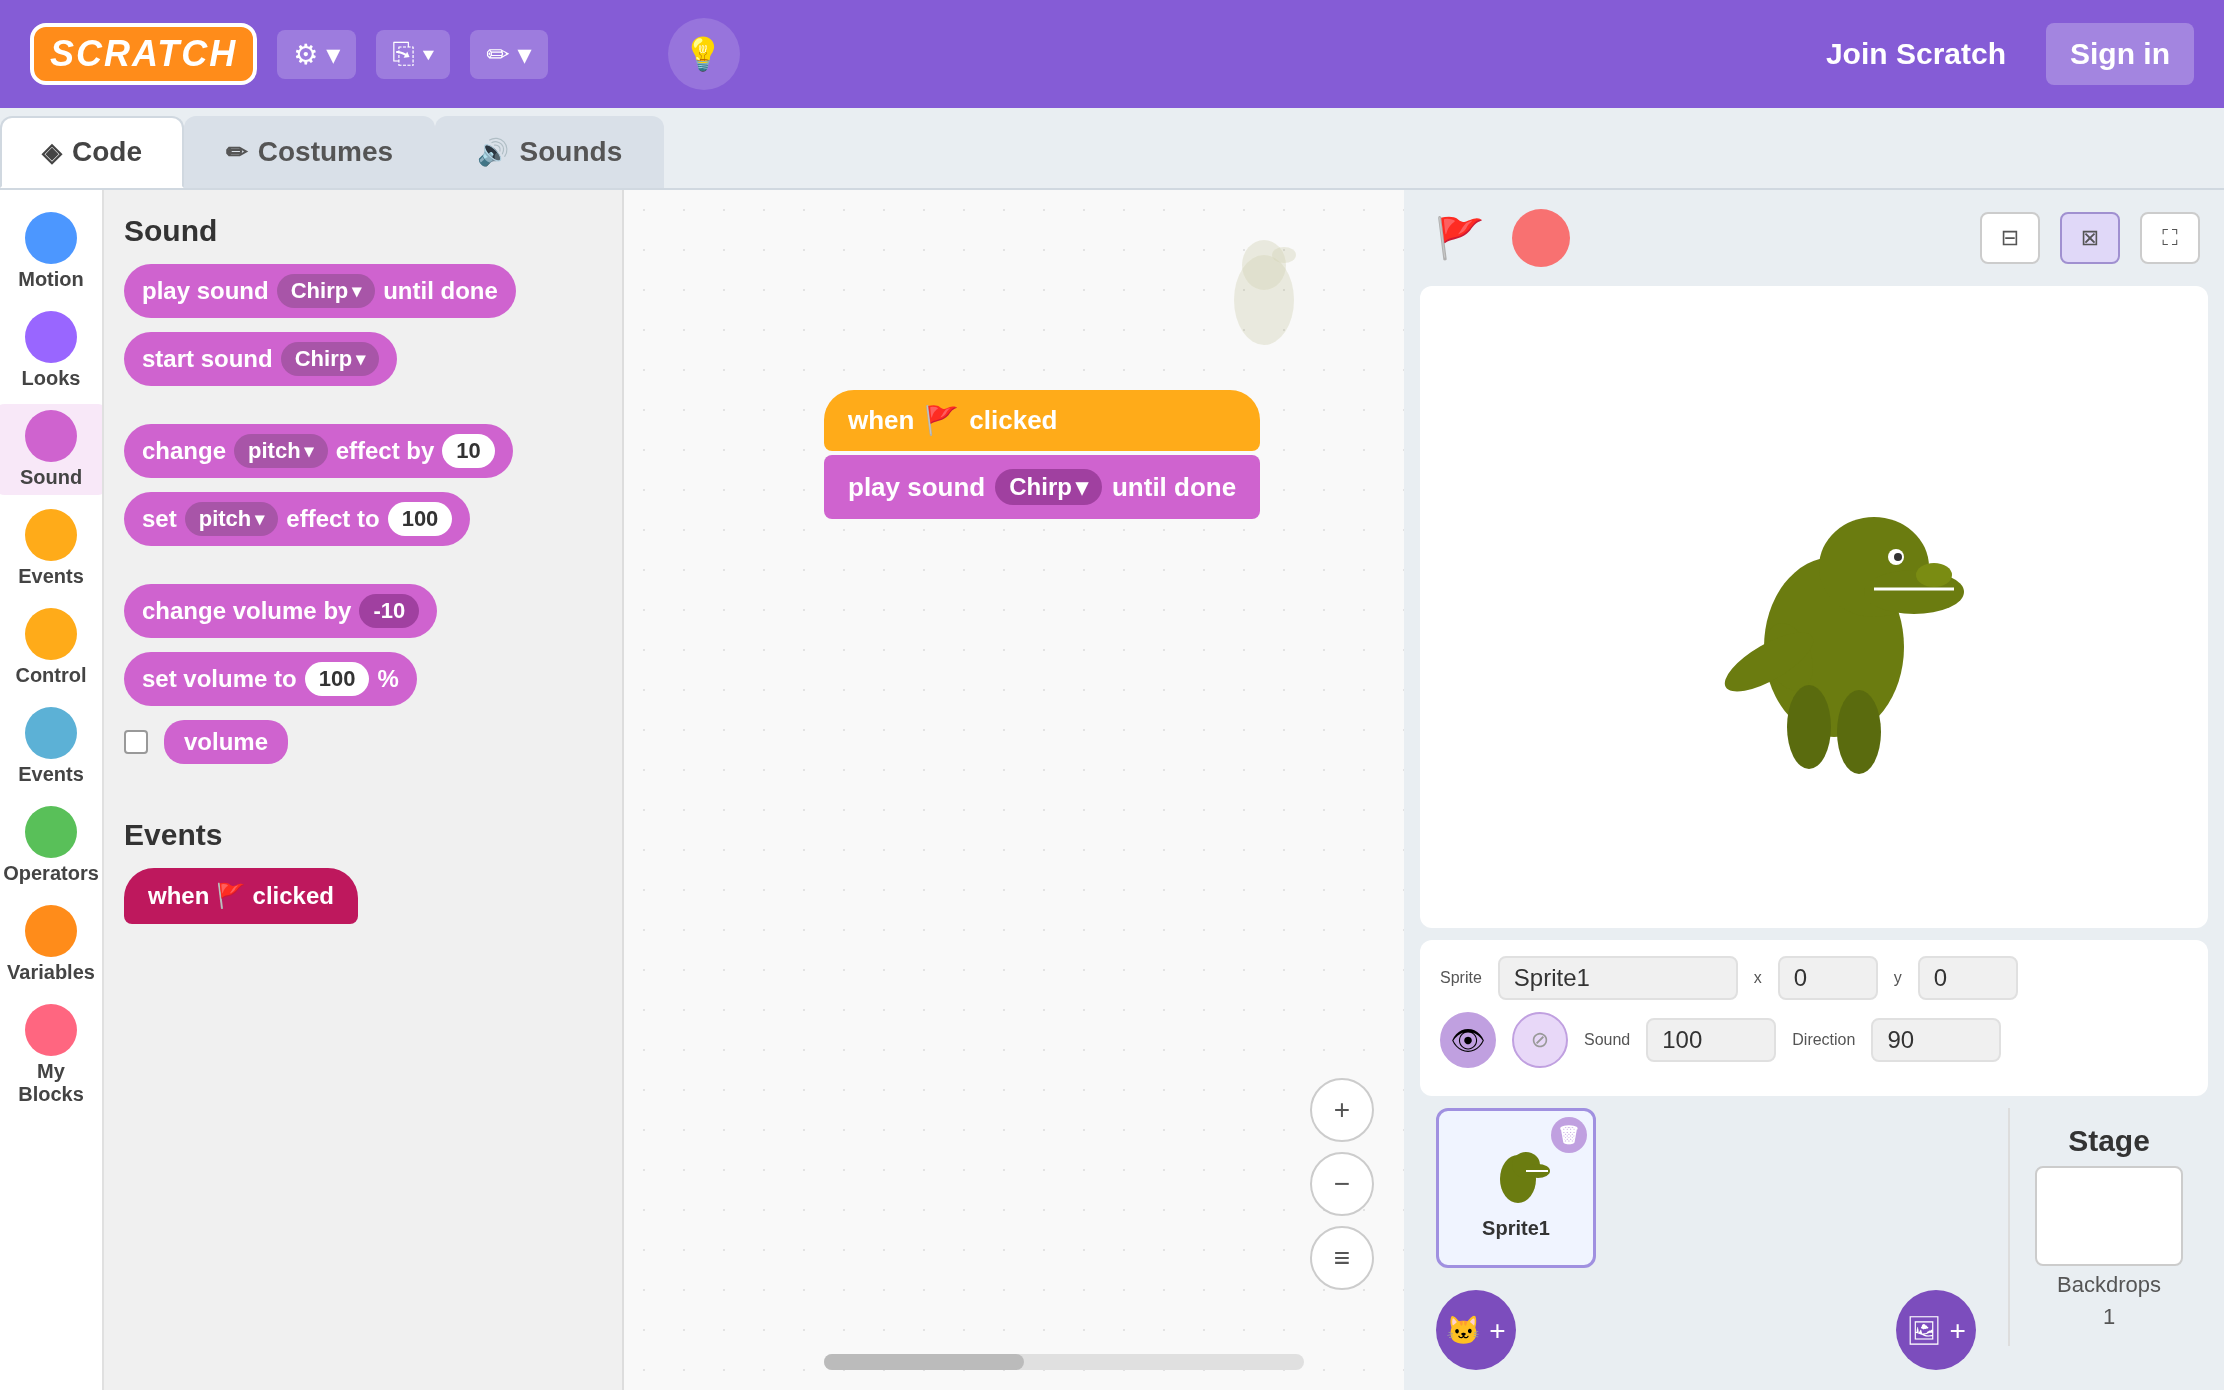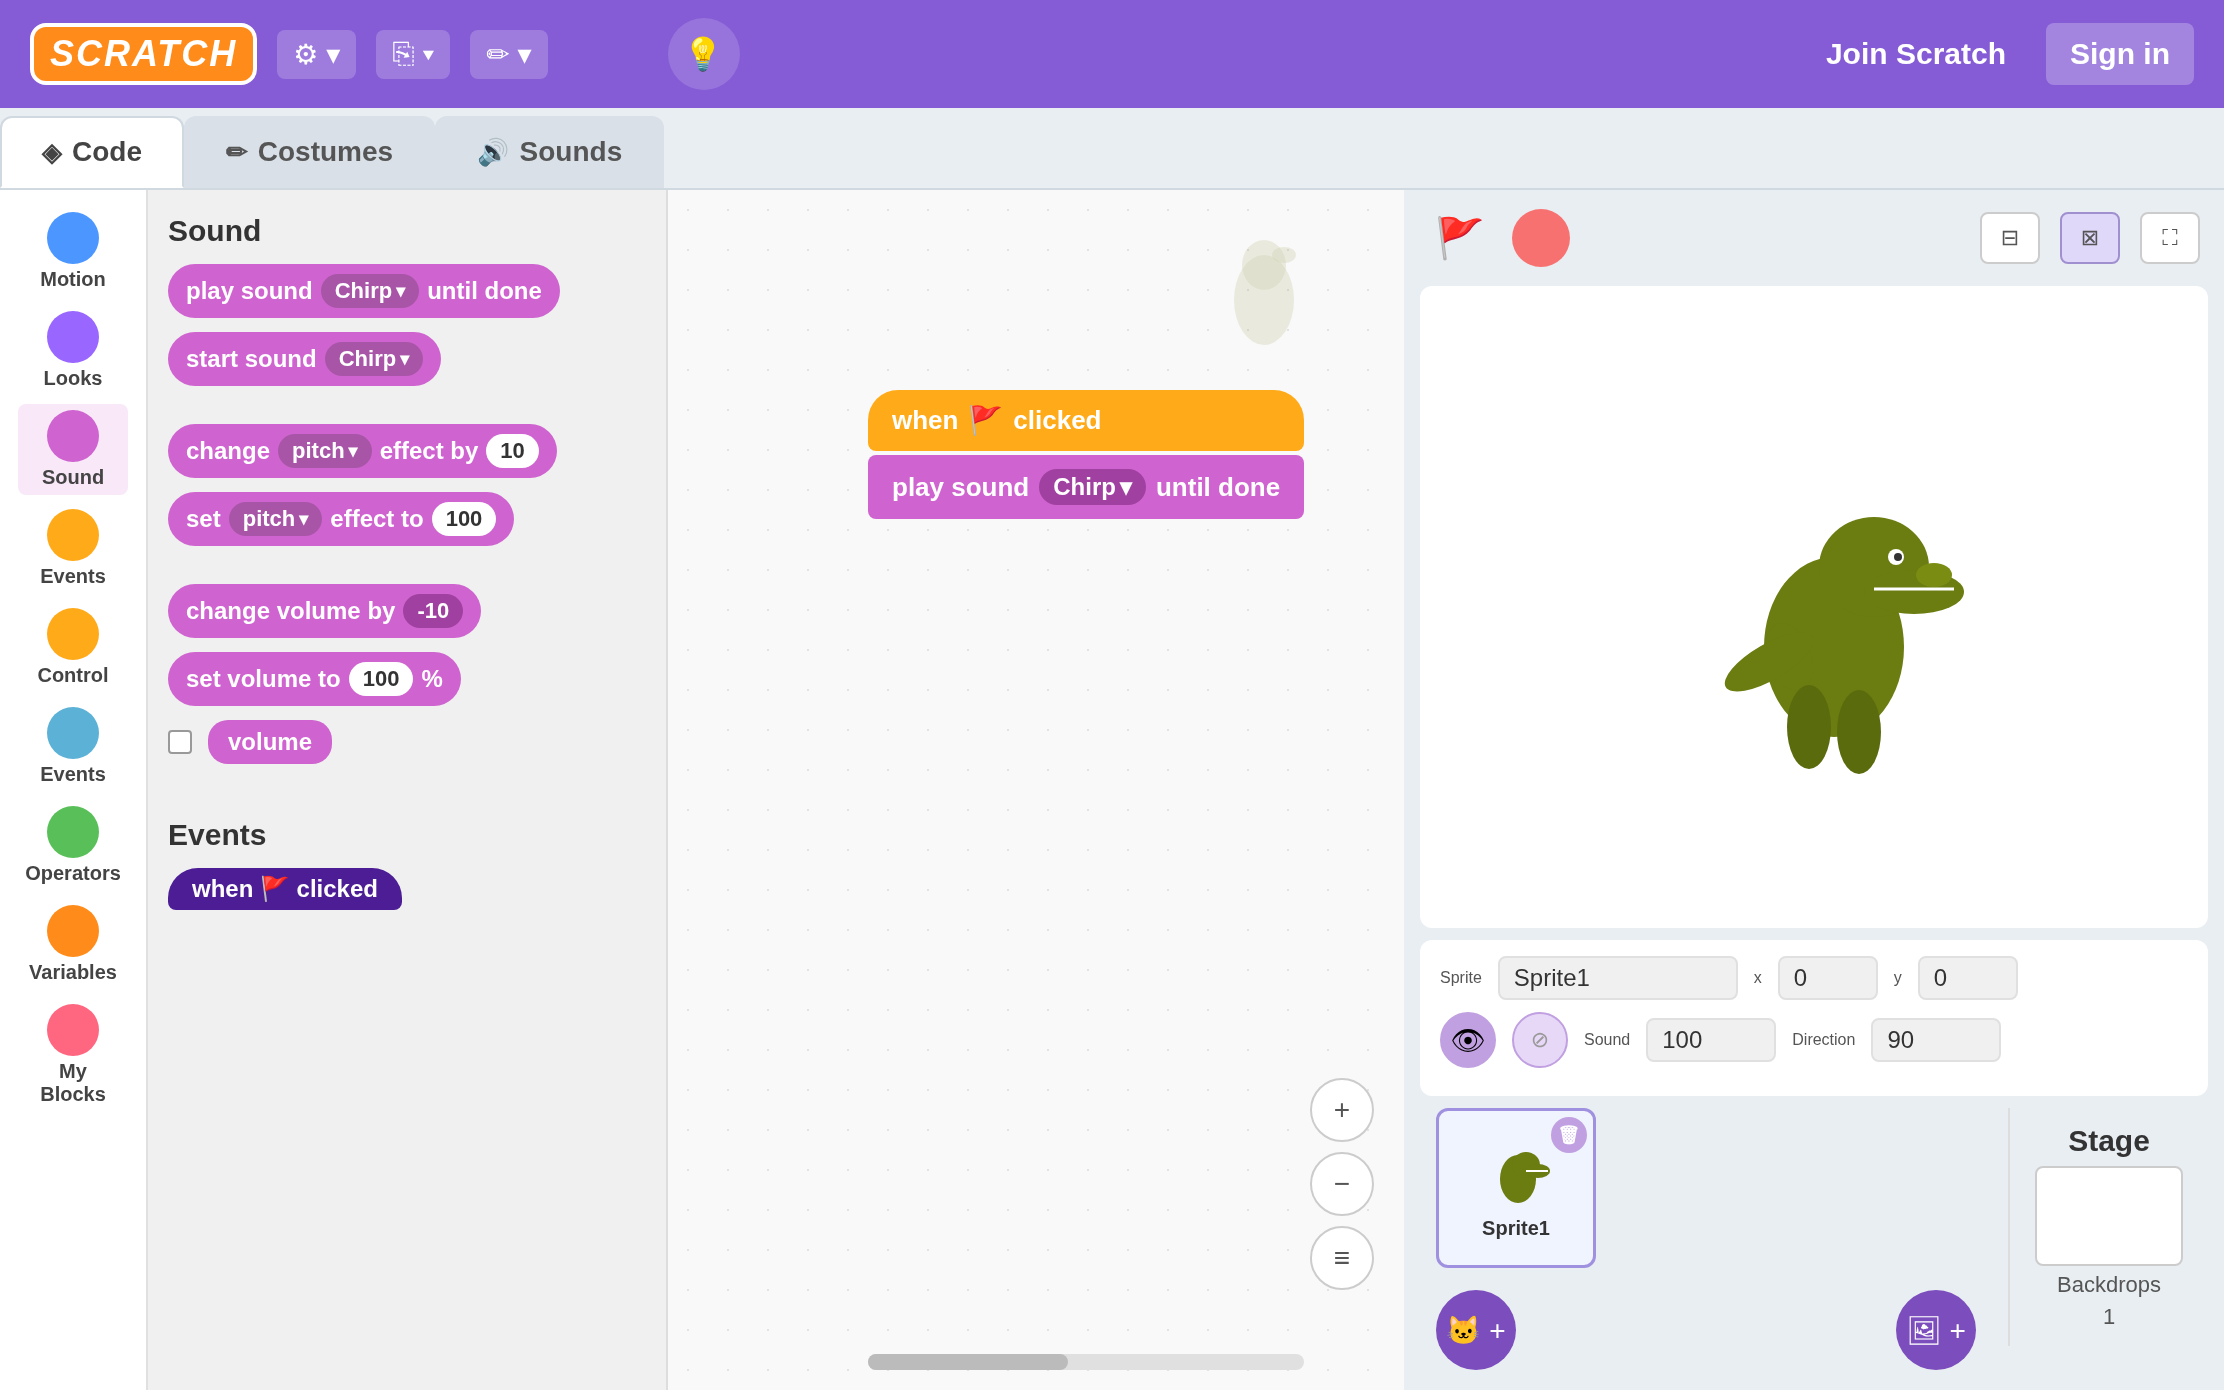--- a/index.html
+++ b/index.html
@@ -88,21 +88,21 @@
     .tab-icon { font-size: 26px; }
 
     
     .main-layout {
       display: flex;
       height: calc(1390px - 108px - 82px);
     }
 
     
     .category-sidebar {
-      width: 148px;
+      width: 104px;
       background: #fff;
       border-right: 2px solid #e0e0e0;
       display: flex;
       flex-direction: column;
       align-items: center;
       padding: 16px 0;
       gap: 8px;
       overflow-y: auto;
     }
     .cat-item {
@@ -610,21 +610,21 @@
       <div class="block block-pink" style="border-radius:20px; padding:8px 20px;">
         <span>volume</span>
       </div>
     </div>
 
     <div class="spacer-block" style="height:32px;"></div>
 
     <div class="section-title">Events</div>
 
     <div class="block-row">
-      <div class="block" style="background:#4c1d95; border-radius:30px 30px 8px 8px; padding:7px 24px; font-size:24px; min-width:200px;">
+      <div class="block" style="background:#be185d; border-radius:30px 30px 8px 8px; padding:14px 24px; font-size:24px; min-width:200px;">
         <span>when 🚩 clicked</span>
       </div>
     </div>
   </div>
 
   <div class="script-canvas">
     <div class="canvas-dots"></div>
 
     <div class="sprite-ghost">
       <svg width="120" height="140" viewBox="0 0 120 140">

